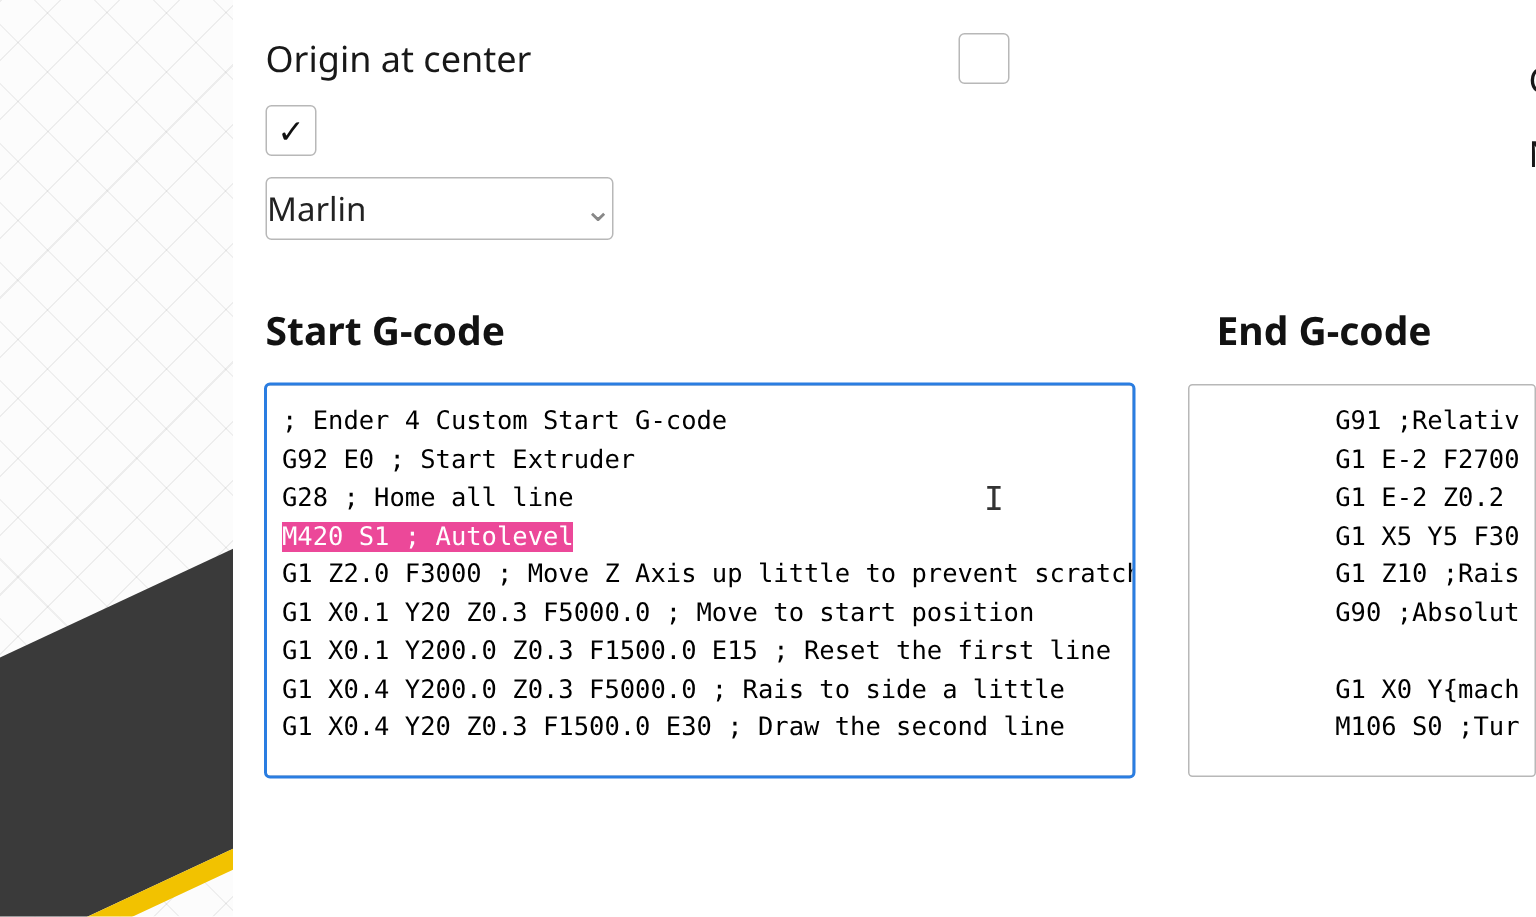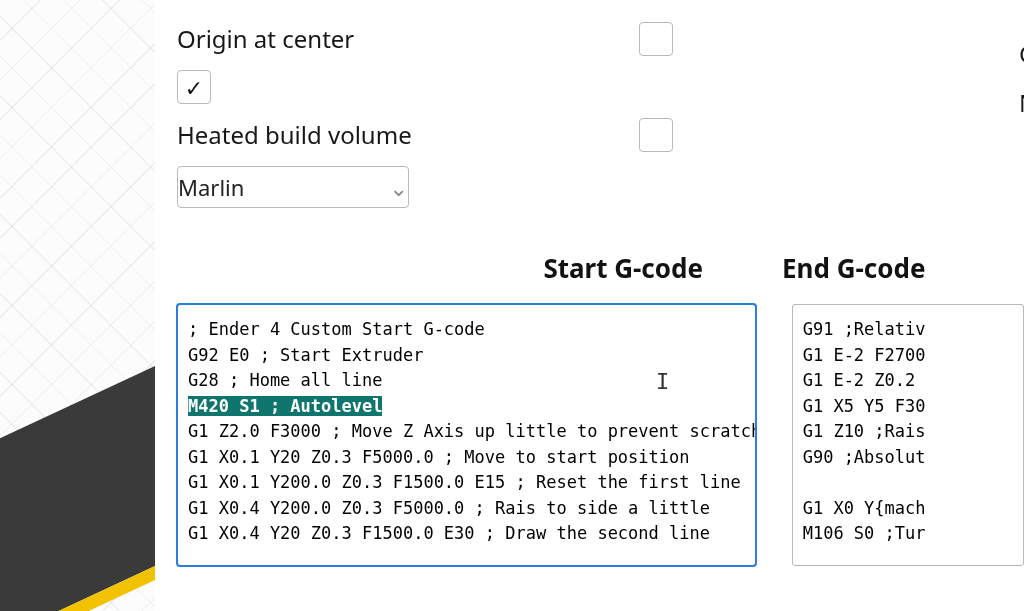--- a/index.html
+++ b/index.html
@@ -34,21 +34,21 @@
   .panel {
     position: absolute;
     left: 155px; top: 0; right: 0; bottom: 0;
     background: #fff;
     padding: 0 0 0 22px;
     filter: blur(0.3px);
   }
 
   .row {
     display: flex;
-    align-items: flex-start;
+    align-items: center;
     margin-bottom: 14px;
     gap: 32px;
   }
   .row .label {
     width: 430px;
     font-size: 24px;
     color: #181818;
   }
   .row .check {
     width: 34px; height: 34px;
@@ -76,22 +76,22 @@
     white-space: nowrap;
   }
 
   .section-head {
     font-size: 26px;
     font-weight: 700;
     color: #121212;
     margin: 28px 0 18px 0;
   }
   .headrow { display: flex; }
-  .headrow .h1col { width: 526px; text-align: right; }
-  .headrow .h2col { margin-left: 79px; }
+  .headrow .h1col { width: 526px; }
+  .headrow .h2col { margin-left: 108px; }
 
   .code-row { display: flex; gap: 36px; }
 
   .codebox {
     font-family: "DejaVu Sans Mono", "Consolas", monospace;
     font-size: 17px;
     line-height: 25.5px;
     border: 1px solid #b8b8b8;
     border-radius: 3px;
     background: #fff;
@@ -103,25 +103,25 @@
   .codebox.focus {
     width: 652px;
     height: 262px;
     outline: 2px solid #2a7de1;
     outline-offset: -1px;
     position: relative;
   }
   .codebox.end {
     width: 260px;
     height: 262px;
+    text-align: right;
   }
   .codebox .sel {
-    background: #0f766e;
+    background: #ec4899;
     color: #fff;
-    font-weight: bold;
   }
   .caret {
     position: absolute;
     font-size: 22px;
     color: #333;
     pointer-events: none;
   }
 </style>
 </head>
 <body>
@@ -143,24 +143,20 @@
     <div class="right-cutoff" style="top:37px">Gantry Height</div>
   </div>
 
   <div class="row">
     <div class="check">
         <span>✓</span>
       </div>
     <div class="right-cutoff" style="top:86px">Number of Extru</div>
   </div>
 
-  <div class="row">
-    <div class="label">Heated build volume</div>
-    <div class="check"></div>
-  </div>
 
   <div class="row">
     <div class="select">
       <span>Marlin</span>
       <span class="chev">⌄</span>
     </div>
   </div>
 
   <div class="headrow">
     <div class="section-head h1col">Start G-code</div>

